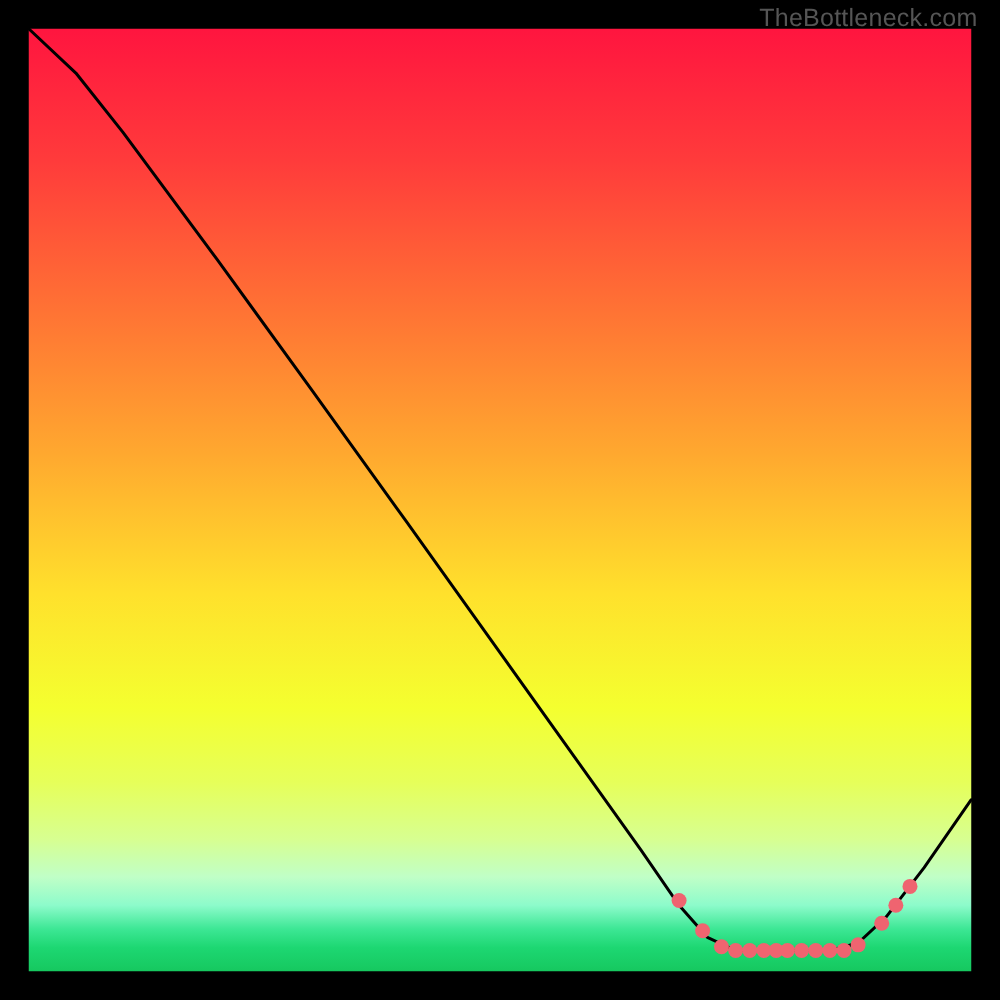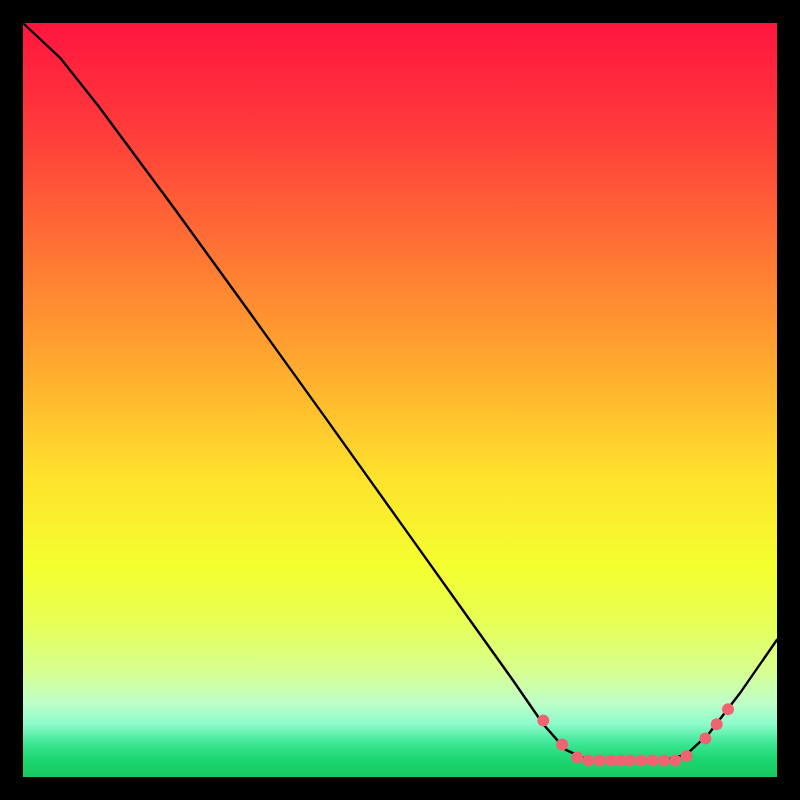--- a/index.html
+++ b/index.html
@@ -44,13 +44,14 @@
         <circle cx="641.28" cy="760.412" r="6" fill="#ef6470"></circle>
         <circle cx="652.5899999999999" cy="760.412" r="6" fill="#ef6470"></circle>
         <circle cx="663.9" cy="760.412" r="6" fill="#ef6470"></circle>
         <circle cx="675.21" cy="760.412" r="6" fill="#ef6470"></circle>
         <circle cx="686.52" cy="755.888" r="6" fill="#ef6470"></circle>
         <circle cx="705.37" cy="738.5459999999999" r="6" fill="#ef6470"></circle>
         <circle cx="716.6800000000001" cy="724.2199999999999" r="6" fill="#ef6470"></circle>
         <circle cx="727.99" cy="709.14" r="6" fill="#ef6470"></circle>
       </g>
   </svg>
+  <div class="attribution">TheBottleneck.com</div>
 </div>
 
 </body></html>

